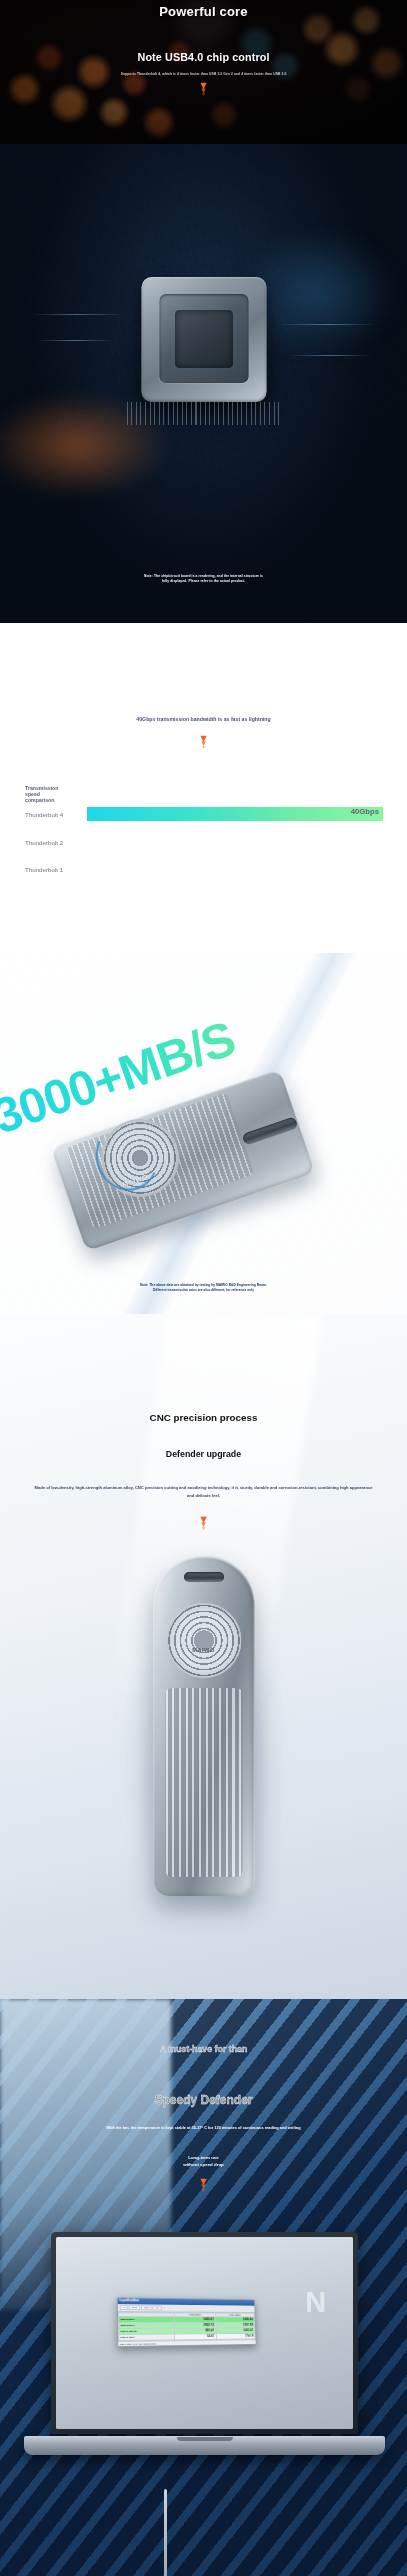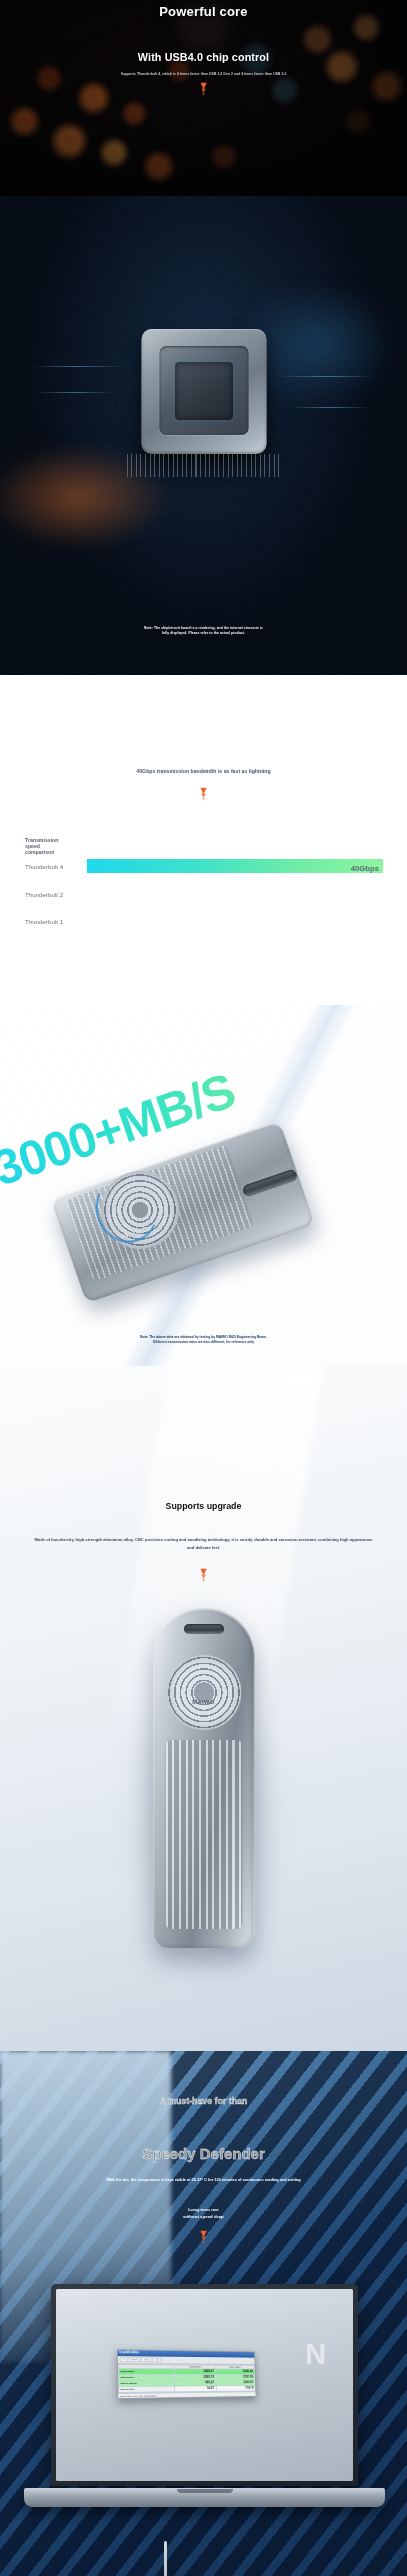--- a/index.html
+++ b/index.html
@@ -3,21 +3,21 @@
 <meta charset="utf-8">
 <style>
   * { margin:0; padding:0; box-sizing:border-box; }
   body {
     width:407px; height:2853px; position:relative; overflow:hidden;
     font-family:"Liberation Sans", sans-serif; background:#fff;
   }
   .section { position:relative; width:407px; overflow:hidden; }
 
   
-  #hero { height:196px; background:#0a0608; }
+  #hero { height:144px; background:#0a0608; }
   #hero .bokeh { position:absolute; inset:0;
     background:
       radial-gradient(circle at 6% 62%, rgba(214,104,38,.85) 0 8.2px, transparent 17.5px),
       radial-gradient(circle at 12% 40%, rgba(180,70,26,.60) 0 7.2px, transparent 15.5px),
       radial-gradient(circle at 17% 72%, rgba(232,128,52,.80) 0 10.3px, transparent 20.6px),
       radial-gradient(circle at 23% 50%, rgba(226,116,44,.70) 0 8.8px, transparent 18.5px),
       radial-gradient(circle at 28% 78%, rgba(240,150,70,.72) 0 7.7px, transparent 16.5px),
       radial-gradient(circle at 33% 58%, rgba(196,82,30,.55) 0 6.7px, transparent 14.4px),
       radial-gradient(circle at 39% 85%, rgba(218,104,40,.62) 0 8.2px, transparent 17.5px),
       radial-gradient(circle at 44% 36%, rgba(150,60,24,.45) 0 6.2px, transparent 13.4px),
@@ -92,21 +92,21 @@
   #measure .sub { position:absolute; top:93px; width:100%; text-align:center;
     color:#4a5274; font-size:5.2px; font-weight:700; }
   #measure .chev { top:112px; }
 
   
   #chart { height:121px; background:#fff; padding-top:0; }
   #chart .ctitle { position:absolute; left:25px; top:7.2px; color:#5a6270; font-size:5.2px; font-weight:700; }
   .bar-row { position:absolute; left:25px; width:358px; height:14.4px; display:flex; align-items:center; }
   .bar-label { width:62px; color:#6b7280; font-size:6.2px; font-weight:400; flex:0 0 62px; }
   .bar-track { flex:1; height:14.4px; position:relative; }
-  .bar-fill { position:absolute; left:0; top:0; height:14.4px; display:flex; align-items:flex-end; justify-content:flex-end; padding-right:4.1px; }
+  .bar-fill { position:absolute; left:0; top:0; height:14.4px; display:flex; align-items:flex-start; justify-content:flex-end; padding-right:4.1px; }
   .bar-val { color:#5f6874; font-size:7.7px; font-weight:700; white-space:nowrap; }
 
   
   #prod { height:361px; }
   #prod .bg { position:absolute; inset:0;
     background:
       linear-gradient(118deg, rgba(255,255,255,.95) 0 52%, rgba(222,233,244,.9) 56%, rgba(255,255,255,.95) 60%),
       repeating-linear-gradient(118deg, rgba(196,214,232,.40) 0 3.6px, rgba(255,255,255,0) 3.6px 13.4px),
       linear-gradient(160deg,#fdfefe 0%,#e8eff7 48%,#ccdcec 100%);
   }
@@ -192,21 +192,21 @@
       repeating-linear-gradient(128deg, rgba(40,96,150,.40) 0 8.2px, rgba(8,26,52,.72) 8.2px 23px),
       linear-gradient(152deg,#b9cfe2 0%,#5d86ab 18%,#1d3a60 40%,#0d1f3c 62%,#0a1830 100%);
   }
   #geek .left { position:absolute; left:0; top:0; width:42%; height:44%;
     background:linear-gradient(170deg, rgba(196,216,232,.96) 0%, rgba(150,182,208,.72) 60%, transparent 100%);
     filter:blur(2.1px); }
   #geek h2 { position:absolute; top:45px; width:100%; text-align:center;
     color:#8e9297; font-size:8.8px; font-weight:700;
     -webkit-text-stroke:0.4px rgba(255,255,255,.92); }
   #geek h3 { position:absolute; top:94px; width:100%; text-align:center;
-    color:#8e9297; font-size:15px; font-weight:700;
+    color:#8e9297; font-size:12px; font-weight:700;
     -webkit-text-stroke:0.4px rgba(255,255,255,.95); }
   #geek .temp { position:absolute; left:26px; right:26px; top:126px; text-align:center;
     color:#fff; font-size:3.9px; line-height:1.75; font-weight:700; }
   #geek .longterm { position:absolute; left:0; right:0; top:155px; text-align:center;
     color:#fff; font-size:4.4px; line-height:1.7; font-weight:700; }
   #geek .chev { top:179px; }
 
   #lap { position:absolute; left:24px; top:233px; width:361px; height:258px; }
   #lap .screenFrame { position:absolute; left:27px; top:0; width:307px; height:202px;
     border-radius:4.6px 4.6px 1.5px 1.5px; background:linear-gradient(160deg,#323a44 0%,#1b222b 100%);
@@ -243,21 +243,21 @@
   #geek .cable { position:absolute; left:164px; top:490px; width:2.6px; height:92px;
     background:linear-gradient(180deg,#cfd6dc 0%,#9ba5af 100%); border-radius:1.5px; }
 </style>
 </head>
 <body>
 
 <div class="section" id="hero">
   <div class="bokeh"></div>
   <div class="veil"></div>
   <h1>Powerful core</h1>
-  <h2>With USB4.0 chip control</h2>
+  <h2>Note USB4.0 chip control</h2>
   <div class="cap">Supports Thunderbolt 4, which is 4 times faster than USB 3.2 Gen 2 and 4 times faster than USB 3.0</div>
   <div class="chev">
       <span>▼</span>
       <span>▼</span>
       <span>▼</span>
     </div>
 </div>
 
 <div class="section" id="board">
   <div class="pcb"></div>
@@ -319,21 +319,22 @@
   <div class="logo">MAIWO</div>
   <div class="note">
     <span>Note: The above data are obtained by testing by MAIWO R&amp;D Engineering Room.</span><br>
     <span>Different transmission rates are also different, for reference only</span>
   </div>
 </div>
 
 <div class="section" id="cnc">
   <div class="bg"></div>
   <div class="sheen"></div>
-  <h3>Supports upgrade</h3>
+  <h2>CNC precision process</h2>
+  <h3>Defender upgrade</h3>
   <div class="desc">Made of low-density, high-strength aluminum alloy, CNC precision cutting and anodizing technology, it is sturdy, durable and corrosion-resistant, combining high appearance and delicate feel.</div>
   <div class="chev">
       <span>▼</span>
       <span>▼</span>
       <span>▼</span>
     </div>
   <div class="shadow"></div>
   <div class="body"></div>
   <div class="topslot"></div>
   <div class="circle"></div>

